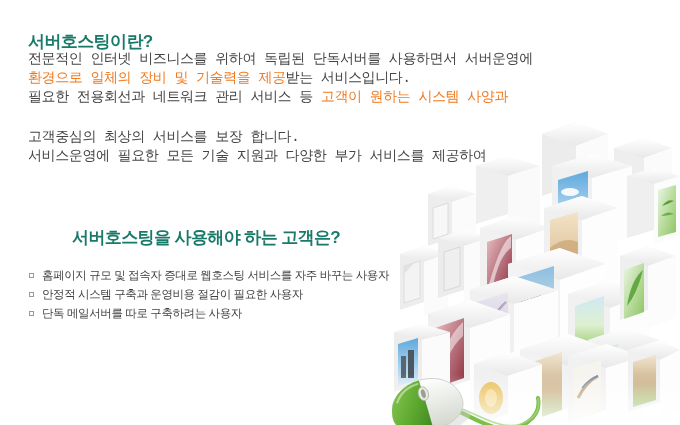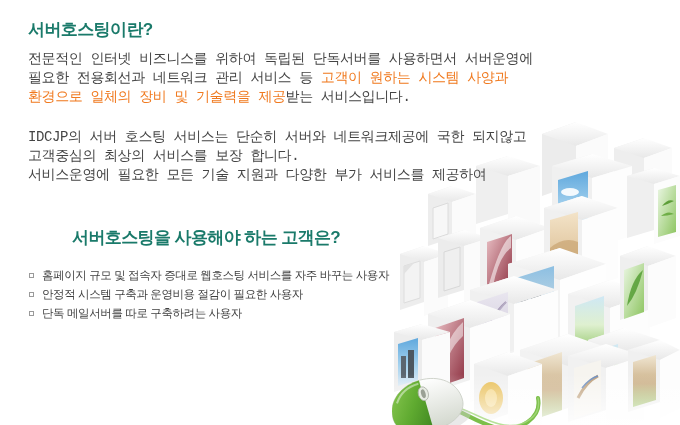--- a/index.html
+++ b/index.html
@@ -15,21 +15,21 @@
   
   .content { position: absolute; left: 28px; top: 0; width: 430px; z-index: 5; }
 
   .h-main {
     color: #1a7a6a;
     font-size: 17px;
     font-weight: bold;
     letter-spacing: -0.6px;
     line-height: 1.2;
   }
-  #heading1 { position: absolute; left: 0; top: 20px; }
+  #heading1 { position: absolute; left: 0; top: 32px; }
   #heading2 { position: absolute; left: 0; top: 228px; margin-left: 44px; }
 
   .para {
     position: absolute; left: 0;
     color: #444444;
     font-size: 14px;
     line-height: 19px;
     letter-spacing: -0.4px;
     white-space: nowrap;
     font-family: Liberation Mono, monospace;
@@ -328,26 +328,25 @@
       </g>
     </svg>
   </div>
 
   <div class="content">
 
     <h2 id="heading1" class="h-main">서버호스팅이란?</h2>
 
     <div id="para1" class="para">
       <span class="ln">전문적인 인터넷 비즈니스를 위하여 독립된 단독서버를 사용하면서 서버운영에</span>
+      <span class="ln"><span class="hl">환경으로 일체의 장비 및 기술력을 제공</span><span>받는 서비스입니다.</span></span>
       <span class="ln"><span>필요한 전용회선과 네트워크 관리 서비스 등 </span><span class="hl">고객이 원하는 시스템 사양과</span></span>
-      <span class="ln"><span class="hl">환경으로 일체의 장비 및 기술력을 제공</span><span>받는 서비스입니다.</span></span>
     </div>
 
     <div id="para2" class="para">
-      <span class="ln">IDCJP의 서버 호스팅 서비스는 단순히 서버와 네트워크제공에 국한 되지않고</span>
       <span class="ln">고객중심의 최상의 서비스를 보장 합니다.</span>
       <span class="ln">서비스운영에 필요한 모든 기술 지원과 다양한 부가 서비스를 제공하여</span>
     </div>
 
     <h2 id="heading2" class="h-main">서버호스팅을 사용해야 하는 고객은?</h2>
 
     <ul class="bullets">
       <li>
         <span class="sq"></span>
       </li>

